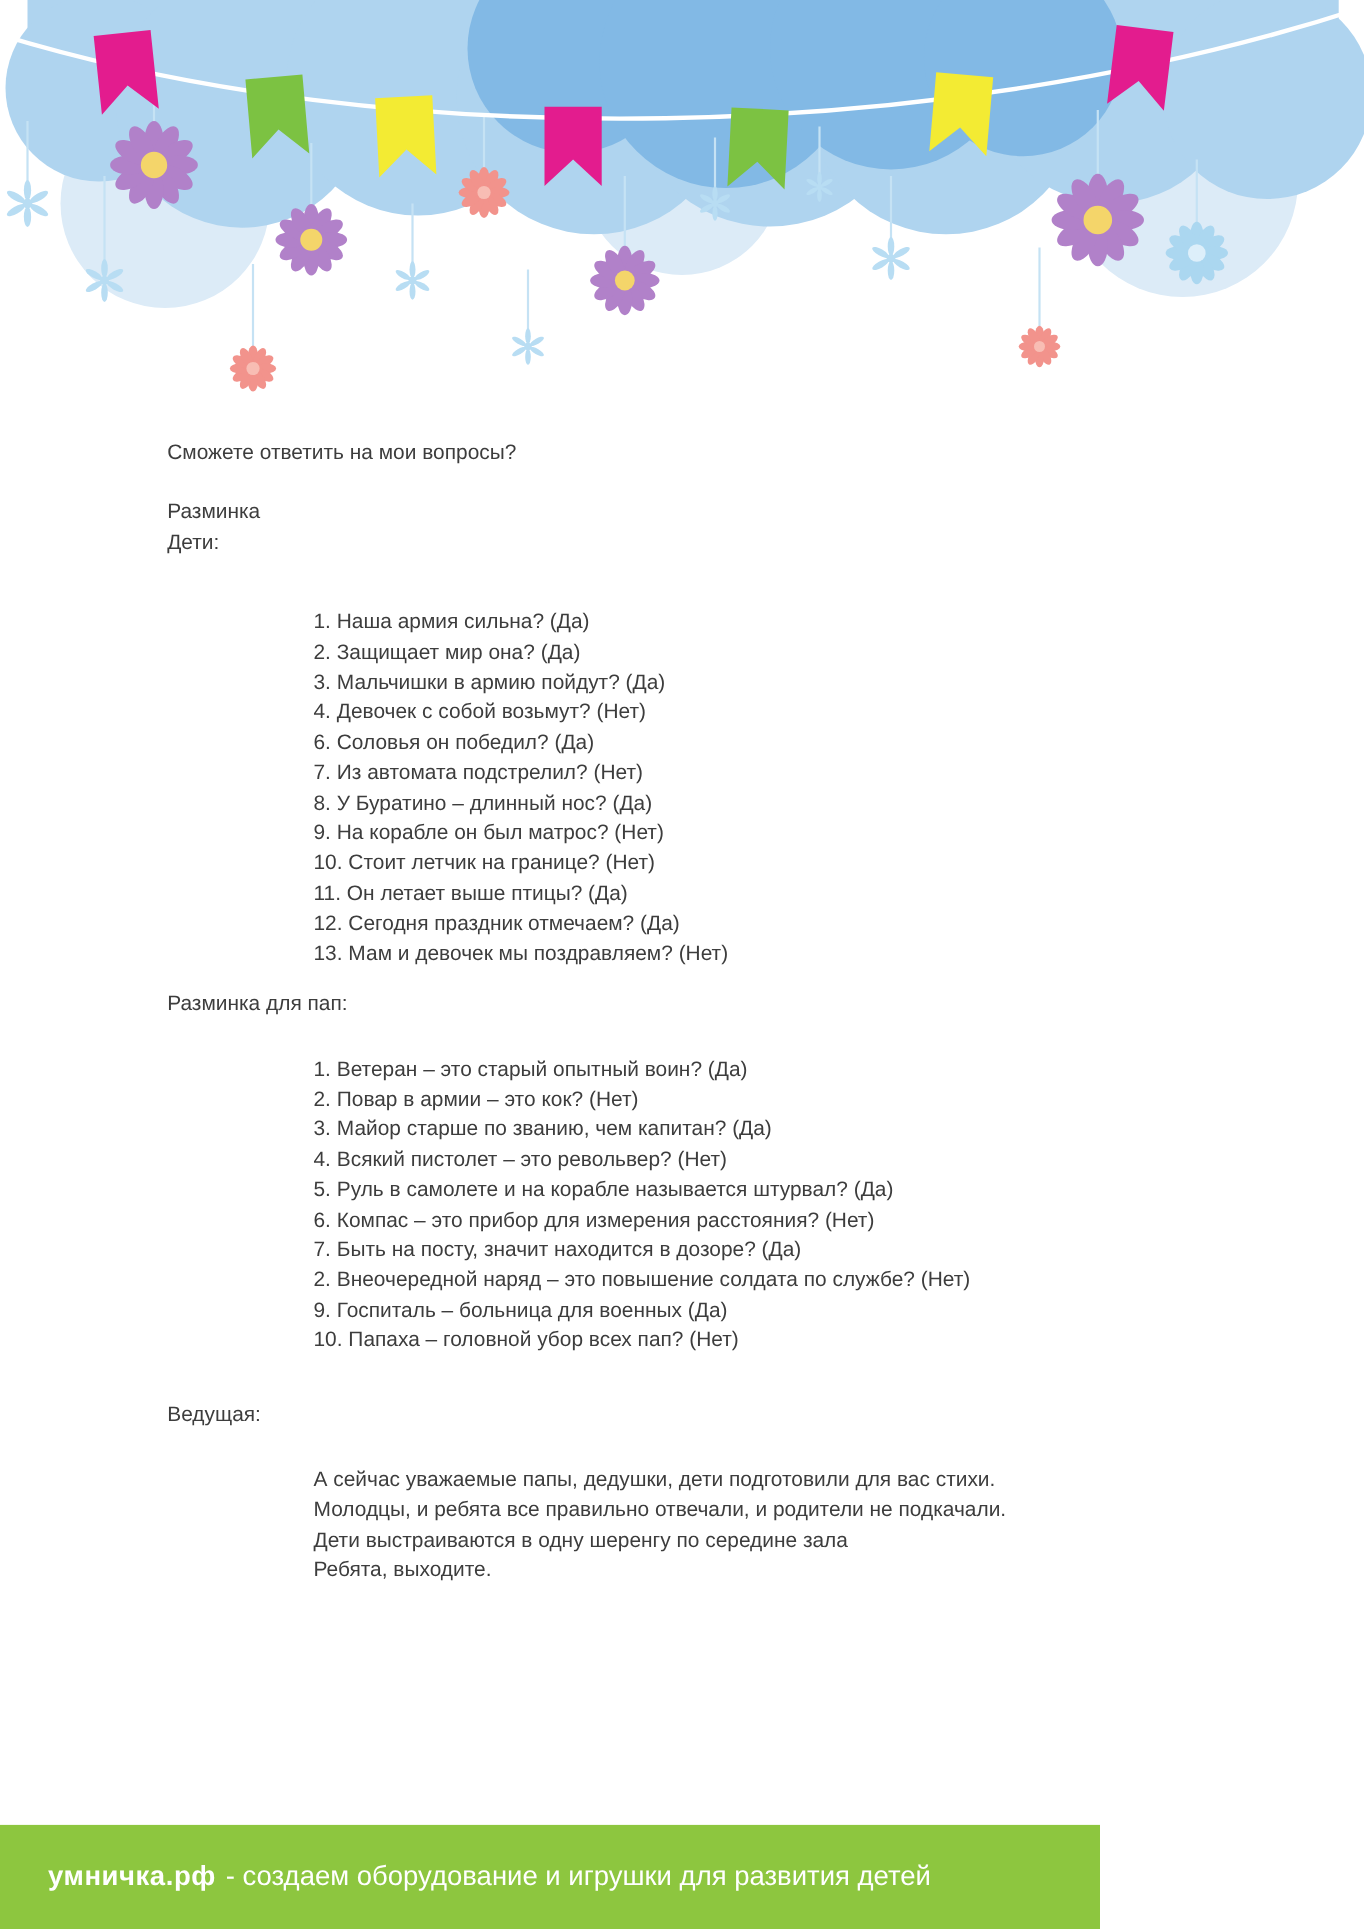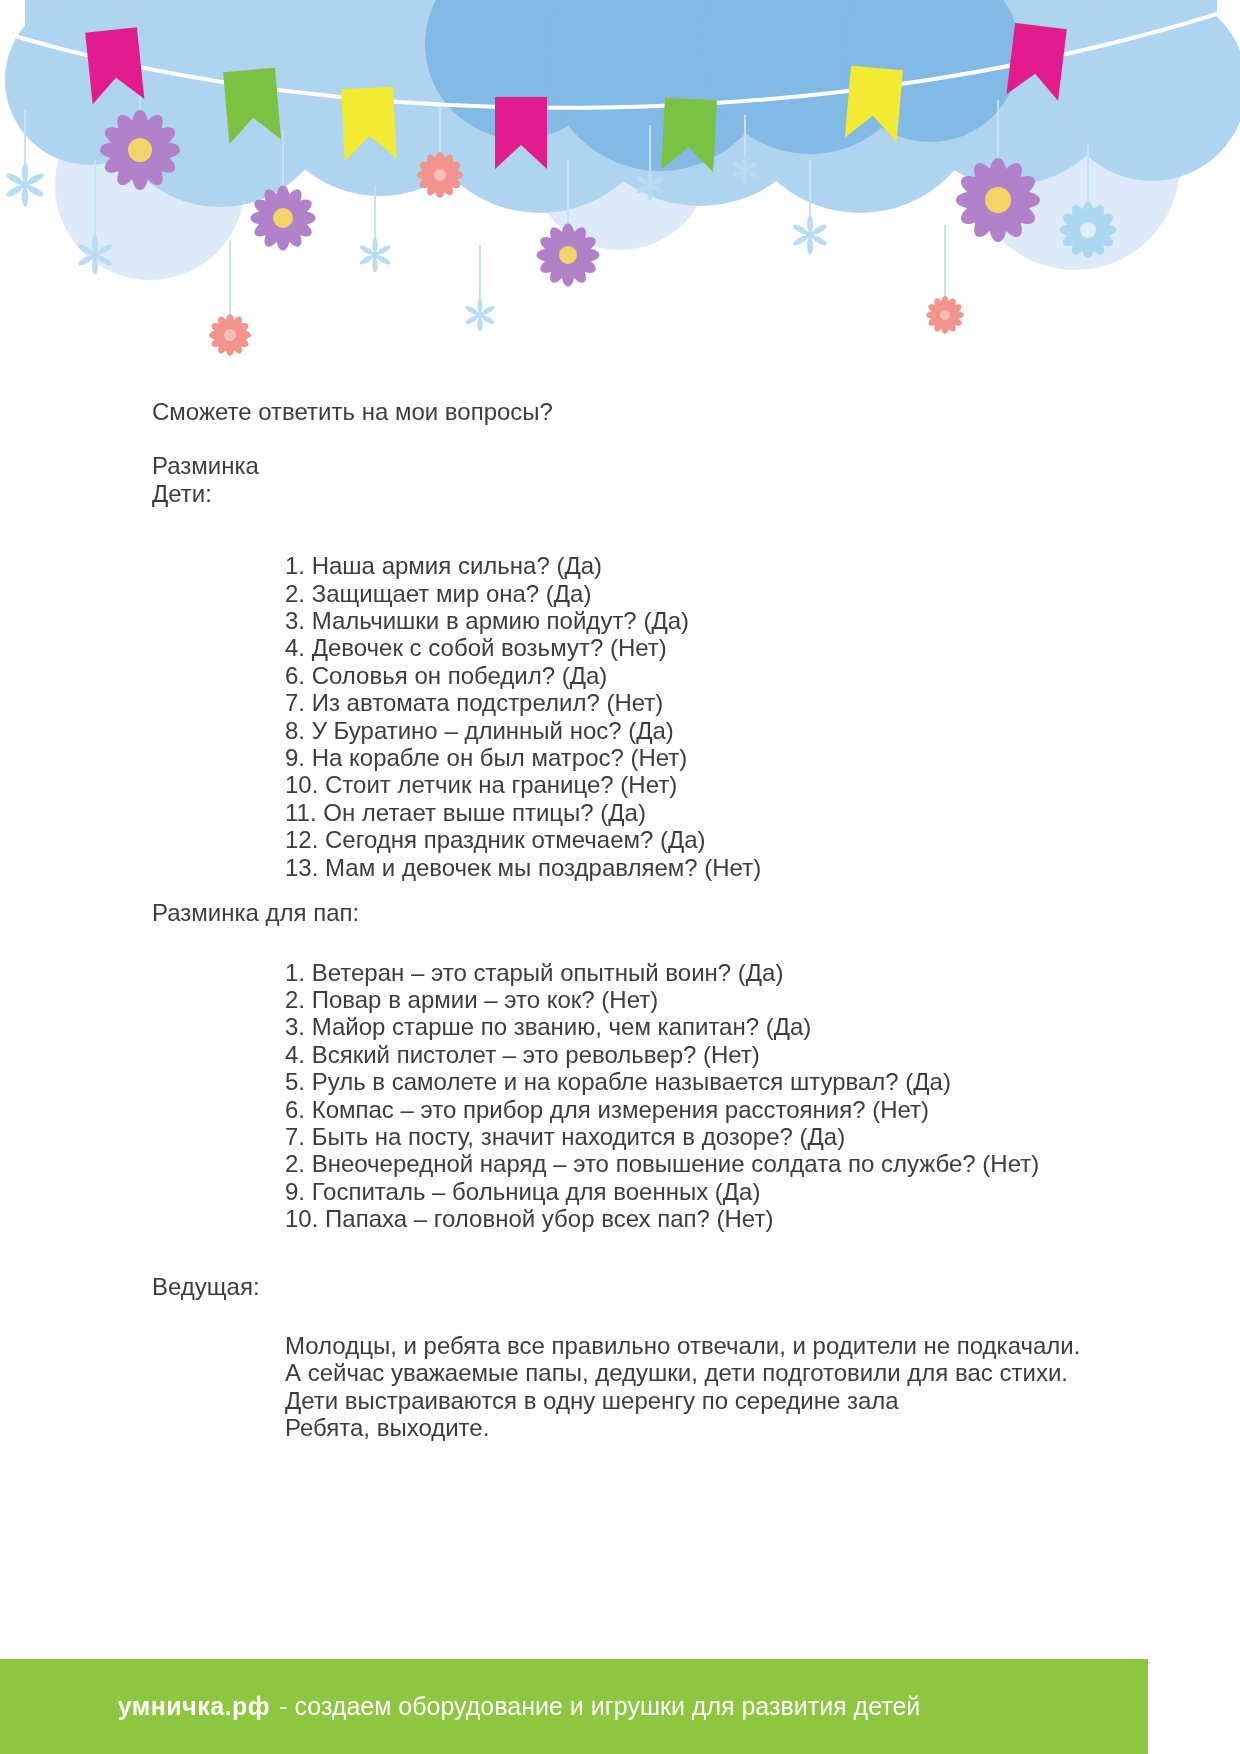--- a/index.html
+++ b/index.html
@@ -12,32 +12,32 @@
     position: relative; width: 1240px; height: 1754px;
     background: #ffffff; overflow: hidden;
   }
   .header-art {
     position: absolute; top: 0; left: 0;
     width: 1240px; height: 380px; display: block;
     pointer-events: none;
   }
   .content {
     position: absolute; top: 398px; left: 152px; width: 960px;
-    color: #3d3d3d; font-size: 24px; line-height: 27.4px;
+    color: #3d3d3d; font-size: 19px; line-height: 27.4px;
   }
   .line { white-space: pre-wrap; }
   .intro { margin-bottom: 27px; }
   .qlist { margin-left: 133px; margin-top: 32px; }
   .qlist.kids { margin-top: 45px; }
   .dads-title { margin-top: 18px; }
   .host-title { margin-top: 40px; }
   .qline { white-space: pre-wrap; }
   .footer {
     position: absolute; left: 0; bottom: 0;
-    width: 1148px; height: 95px;
+    width: 1000px; height: 95px;
     background: #8DC63F; color: #ffffff;
     display: flex; align-items: center; justify-content: center;
     font-size: 25px;
   }
   .footer-inner { display: flex; align-items: baseline; gap: 9px; transform: translateX(-55px); }
   .footer .brand { font-weight: bold; letter-spacing: 0.5px; }
 </style>
 </head>
 <body>
 
@@ -193,22 +193,22 @@
         <div class="qline">6. Компас – это прибор для измерения расстояния? (Нет)</div>
         <div class="qline">7. Быть на посту, значит находится в дозоре? (Да)</div>
         <div class="qline">2. Внеочередной наряд – это повышение солдата по службе? (Нет)</div>
         <div class="qline">9. Госпиталь – больница для военных (Да)</div>
         <div class="qline">10. Папаха – головной убор всех пап? (Нет)</div>
       </div>
 
     <p class="line host-title">Ведущая:</p>
 
     <div class="qlist">
+        <div class="qline">А сейчас уважаемые папы, дедушки, дети подготовили для вас стихи.</div>
         <div class="qline">Молодцы, и ребята все правильно отвечали, и родители не подкачали.</div>
-        <div class="qline">А сейчас уважаемые папы, дедушки, дети подготовили для вас стихи.</div>
         <div class="qline">Дети выстраиваются в одну шеренгу по середине зала</div>
         <div class="qline">Ребята, выходите.</div>
       </div>
   </main>
 
   <footer class="footer">
     <div class="footer-inner">
       <span class="brand">умничка.рф</span>
       <span class="tagline">- создаем оборудование и игрушки для развития детей</span>
     </div>

